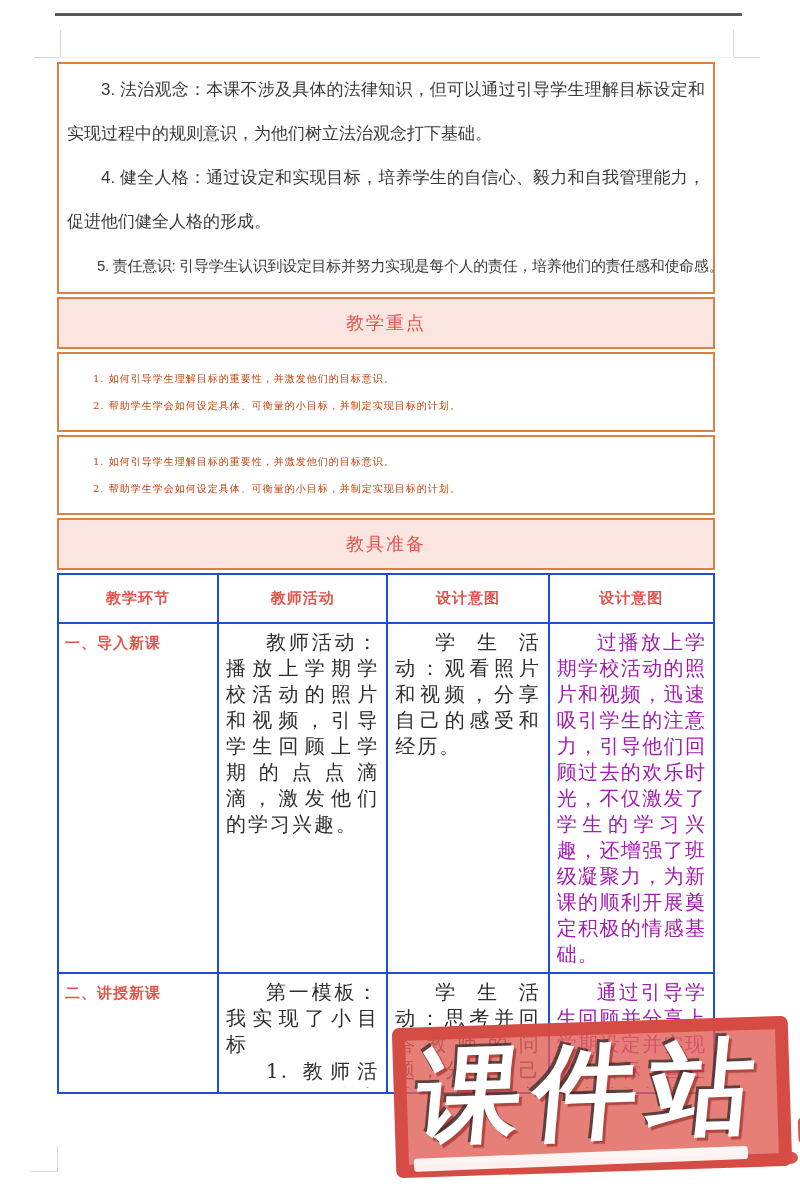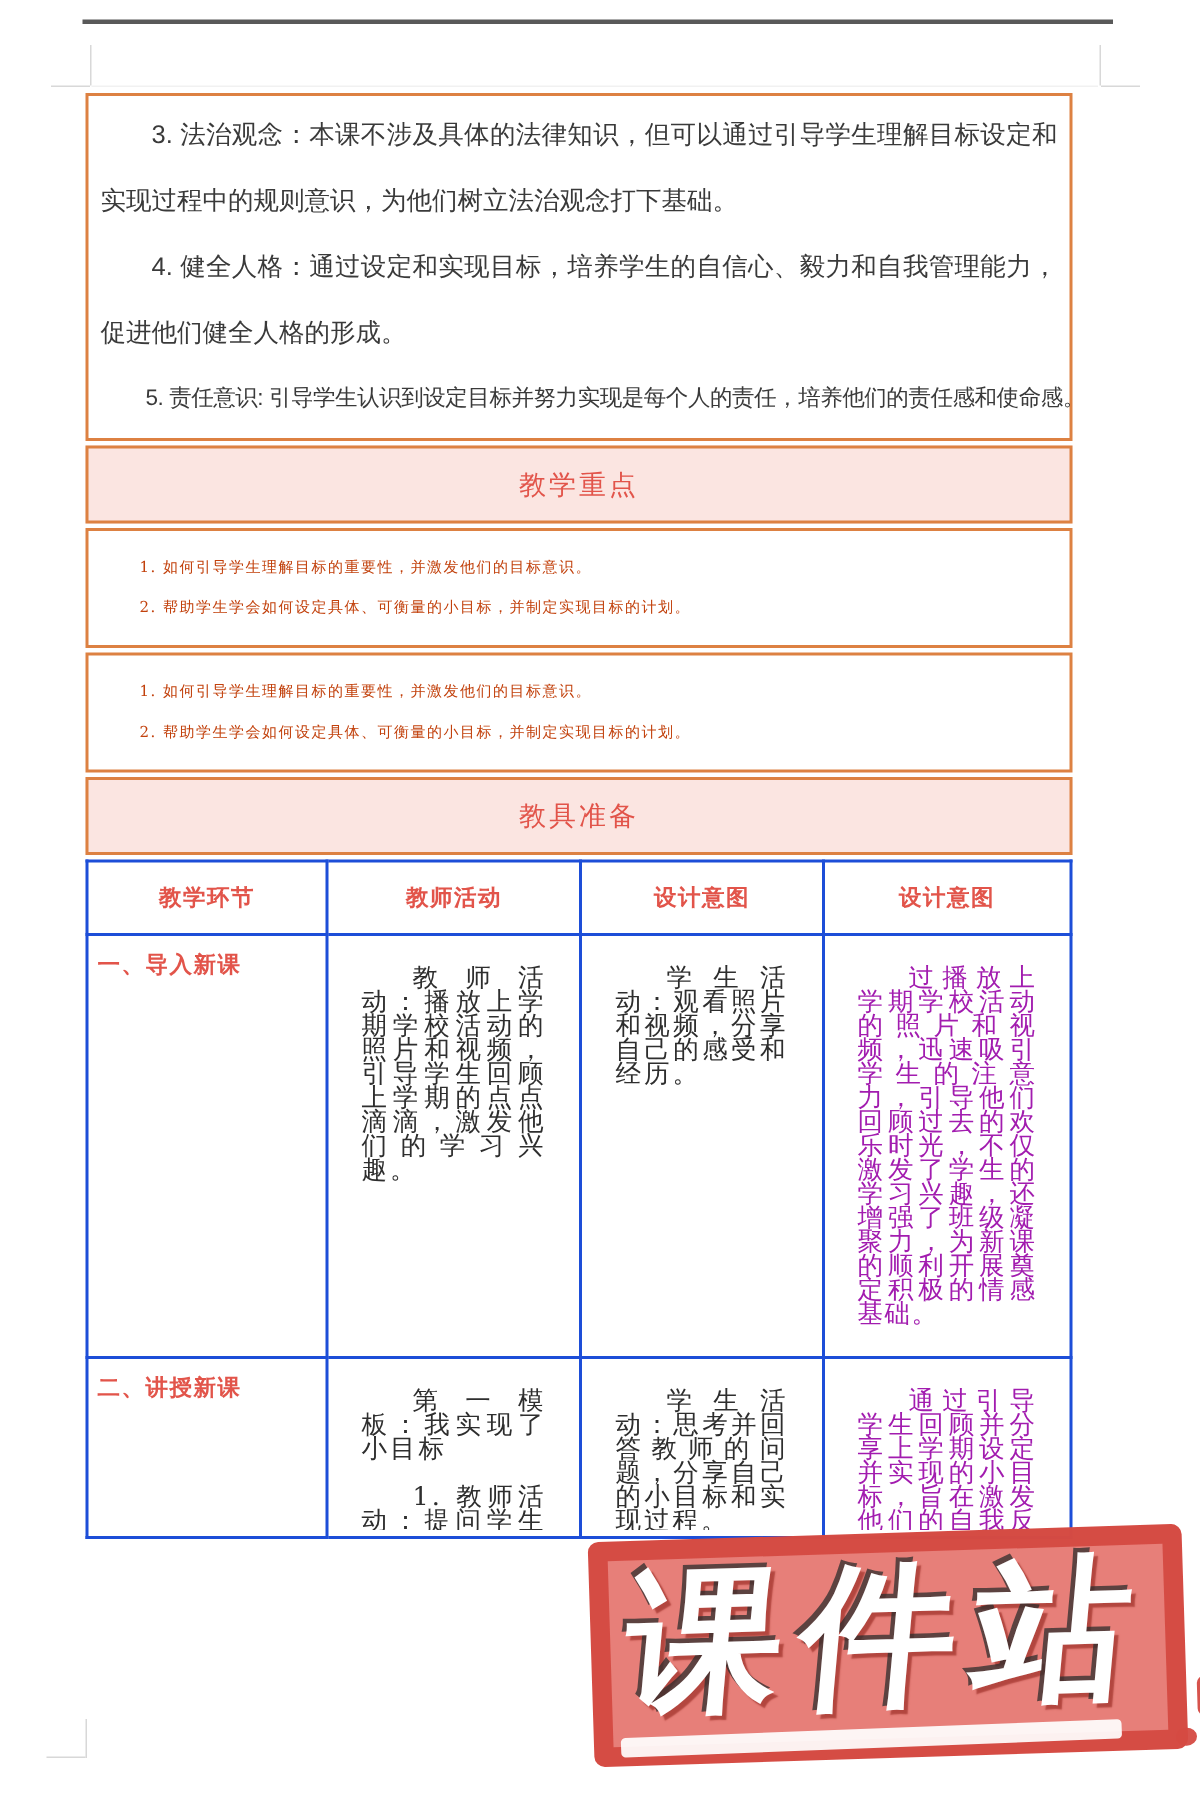--- a/index.html
+++ b/index.html
@@ -40,21 +40,21 @@
   .materials p{margin:0;font-size:16px;line-height:44px;color:#3a3a3a;}
 
   
   table.ptable{width:100%;border-collapse:collapse;table-layout:fixed;}
   .ptable th,.ptable td{border:2px solid #1d4ed8;vertical-align:top;padding:4px 6px;box-sizing:border-box;}
   .ptable th{color:#e2544a;font-weight:bold;font-size:15px;padding:14px 0;letter-spacing:1px;background:#fff;}
   .ptable col.c1{width:24.4%;} .ptable col.c2{width:25.8%;}
   .ptable col.c3{width:24.6%;} .ptable col.c4{width:25.2%;}
   td.stage{color:#e2544a;font-weight:bold;font-size:15px;padding-top:10px;letter-spacing:1px;}
   .kai{font-family:"DejaVu Serif","Liberation Serif",serif;}
-  .cellp{margin:16px;font-size:17px;line-height:16px;color:#2e2e2e;text-indent:2em;
+  .cellp{margin:1px;font-size:20px;line-height:26px;color:#2e2e2e;text-indent:2em;
          text-align:justify;text-justify:inter-character;letter-spacing:2px;}
   .hei .cellp{font-family:"Liberation Sans","DejaVu Sans",sans-serif;letter-spacing:1px;color:#a21caf;}
   .clip{height:110px;overflow:hidden;}
   .row1-min{height:206px;}
 
   
   .stamp{position:absolute;left:394px;top:1022px;width:396px;height:150px;
          transform:rotate(-1.8deg);z-index:20;pointer-events:none;}
   .stamp-bg{position:absolute;left:0;top:0;right:0;bottom:0;
             border:13px solid rgba(213,74,66,0.95);border-radius:7px;

